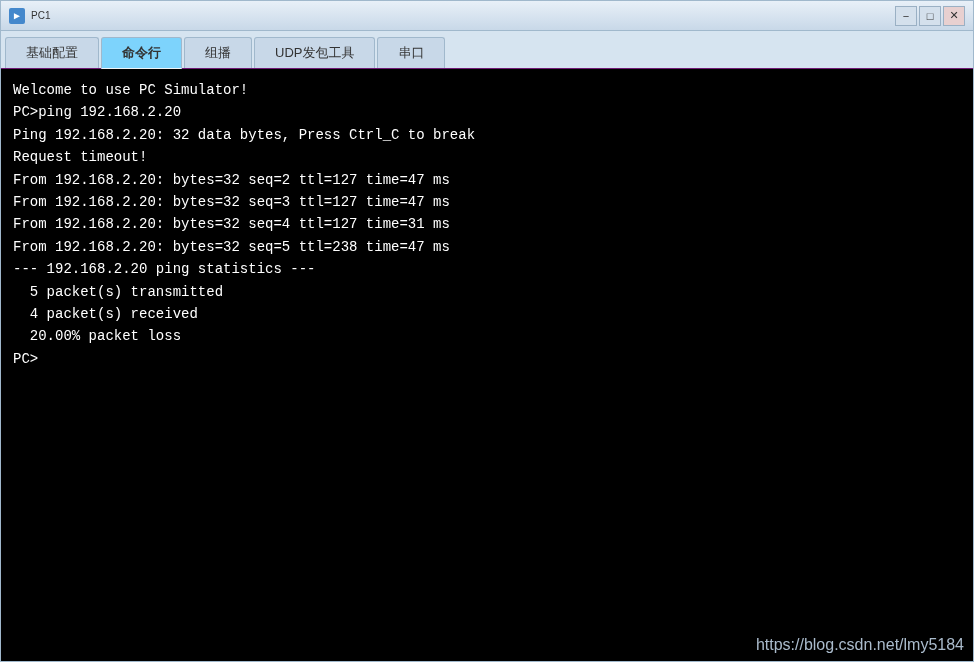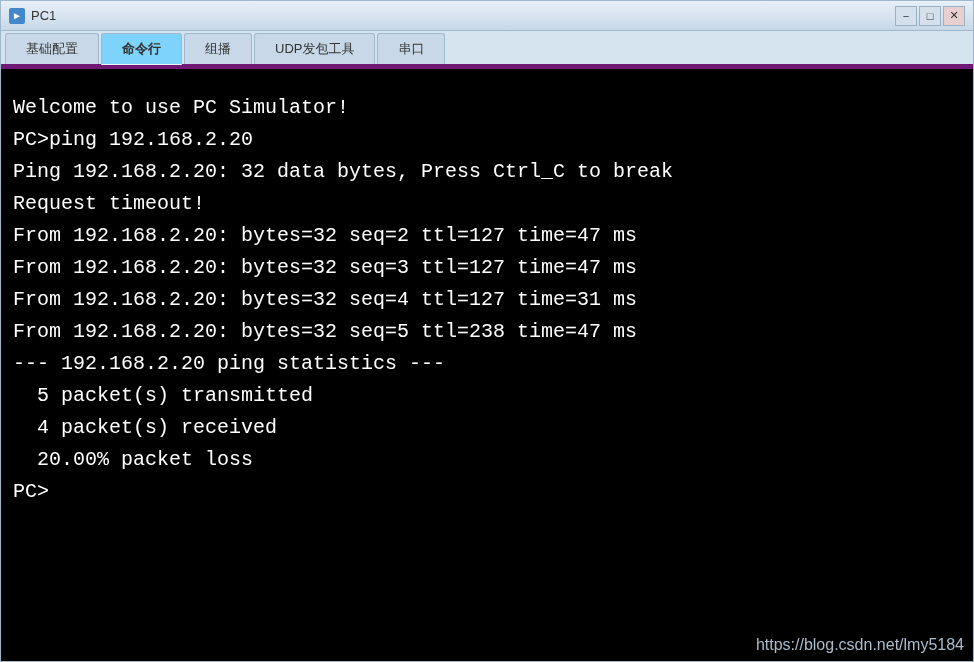--- a/index.html
+++ b/index.html
@@ -44,21 +44,21 @@
       border-radius: 2px;
       display: flex;
       align-items: center;
       justify-content: center;
       font-size: 10px;
       color: white;
       font-weight: bold;
     }
 
     .title-text {
-      font-size: 13px;
+      font-size: 10px;
       color: #333;
       font-weight: normal;
     }
 
     .title-bar-buttons {
       display: flex;
       gap: 2px;
     }
 
     .title-btn {
@@ -77,21 +77,21 @@
     .title-btn.close {
       background: #e8d0d0;
     }
 
     .tab-bar {
       height: 38px;
       background: #d6e4f0;
       display: flex;
       align-items: flex-end;
       padding: 0 4px;
-      border-bottom: 5px solid #701a75;
+      border-bottom: 1px solid #701a75;
     }
 
     .tab {
       padding: 6px 20px;
       border: 1px solid #a0b8cc;
       border-bottom: none;
       background: #c8d8e8;
       cursor: pointer;
       font-size: 13px;
       color: #333;
@@ -103,24 +103,24 @@
       background: #7dd3fc;
       border-bottom: 1px solid #f0f4f8;
       font-weight: bold;
       margin-bottom: -1px;
       z-index: 1;
     }
 
     .content-area {
       flex: 1;
       background: #000000;
-      padding: 23px 12px;
+      padding: 10px 12px;
       overflow-y: auto;
       font-family: 'Courier New', Courier, monospace;
-      font-size: 20px;
+      font-size: 14px;
       color: #ffffff;
       line-height: 1.6;
     }
 
     .terminal-line {
       white-space: pre;
     }
 
     .watermark {
       position: absolute;

